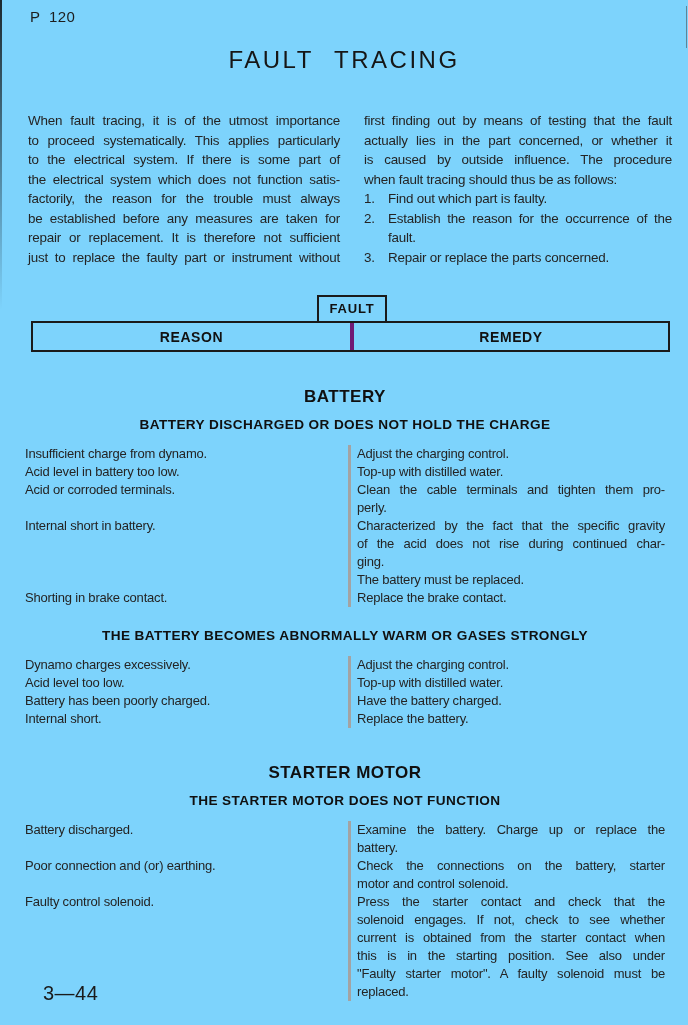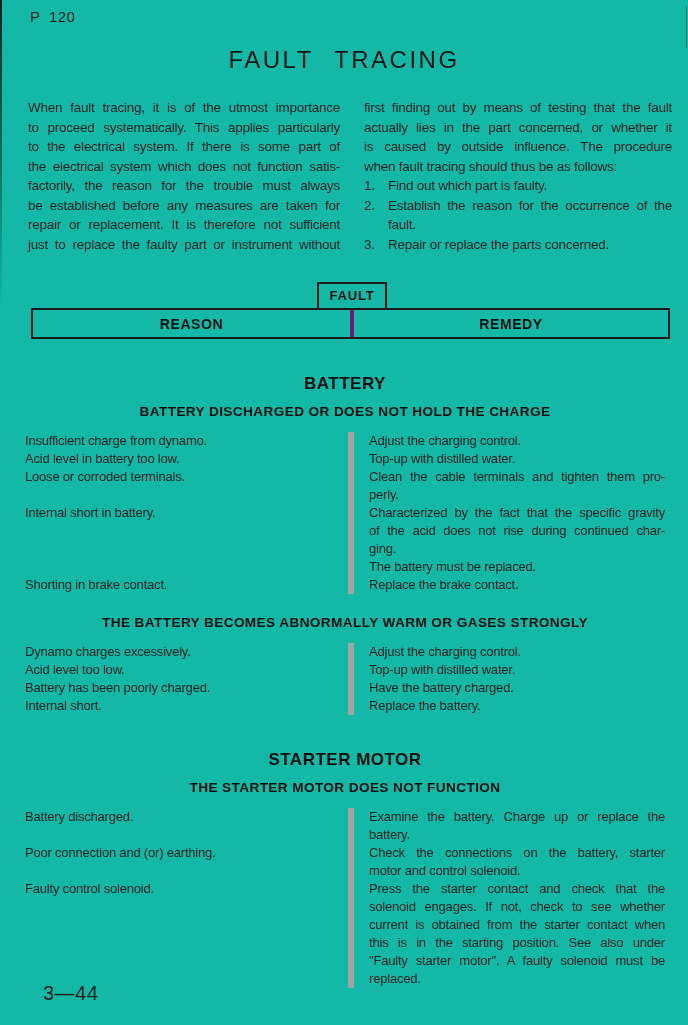--- a/index.html
+++ b/index.html
@@ -1,20 +1,20 @@
 <!DOCTYPE html>
 <html><head>
 <meta charset="utf-8">
 <style>
   html, body { margin: 0; padding: 0; background: #fbfaf8; }
   .page {
     position: relative;
     width: 688px;
     height: 1025px;
-    background: #14b8a6;
+    background: #7dd3fc;
     font-family: "Liberation Sans", sans-serif;
     color: #222;
     overflow: hidden;
   }
   .page-code {
     position: absolute;
     top: 8px; left: 30px;
     font-size: 15px;
     letter-spacing: 0.5px;
     word-spacing: 4px;
@@ -28,21 +28,21 @@
     letter-spacing: 2.5px;
     word-spacing: 12px;
     color: #161616;
     line-height: 28px;
   }
   .intro {
     margin: 24px 16px 0 28px;
     display: flex;
     gap: 24px;
   }
-  .intro-col { width: 312px; }
+  .intro-col { width: 312px; margin-top: 13px; }
   .intro-col.right { width: 308px; }
   .iline {
     font-size: 13.4px;
     line-height: 19.5px;
     letter-spacing: -0.2px;
     color: #242424;
     white-space: normal;
   }
   .jst { text-align: justify; text-align-last: justify; }
   .list-item { display: flex; }
@@ -100,22 +100,22 @@
     font-weight: bold;
     letter-spacing: 0.4px;
     line-height: 14px;
     color: #101010;
   }
   .rows { margin-top: 13px; }
   .frow { display: flex; }
   .reason-cell { width: 323px; flex: 0 0 323px; }
   .remedy-cell {
     flex: 1;
-    border-left: 6px solid #a3a3a3;
-    padding-left: 15px;
+    border-left: 3px solid #a3a3a3;
+    padding-left: 6px;
     overflow: hidden;
   }
   .tline {
     font-size: 13px;
     line-height: 18px;
     letter-spacing: -0.2px;
     color: #242424;
     white-space: normal;
   }
   .footer {
@@ -212,21 +212,21 @@
             <div class="frow">
               <div class="reason-cell">
                 <div class="tline">Acid level in battery too low.</div>
               </div>
               <div class="remedy-cell">
                 <div class="tline">Top-up with distilled water.</div>
               </div>
             </div>
             <div class="frow">
               <div class="reason-cell">
-                <div class="tline">Loose or corroded terminals.</div>
+                <div class="tline">Acid or corroded terminals.</div>
               </div>
               <div class="remedy-cell">
                 <div class="tline jst">Clean the cable terminals and tighten them pro-</div>
                 <div class="tline">perly.</div>
               </div>
             </div>
             <div class="frow">
               <div class="reason-cell">
                 <div class="tline">Internal short in battery.</div>
               </div>

